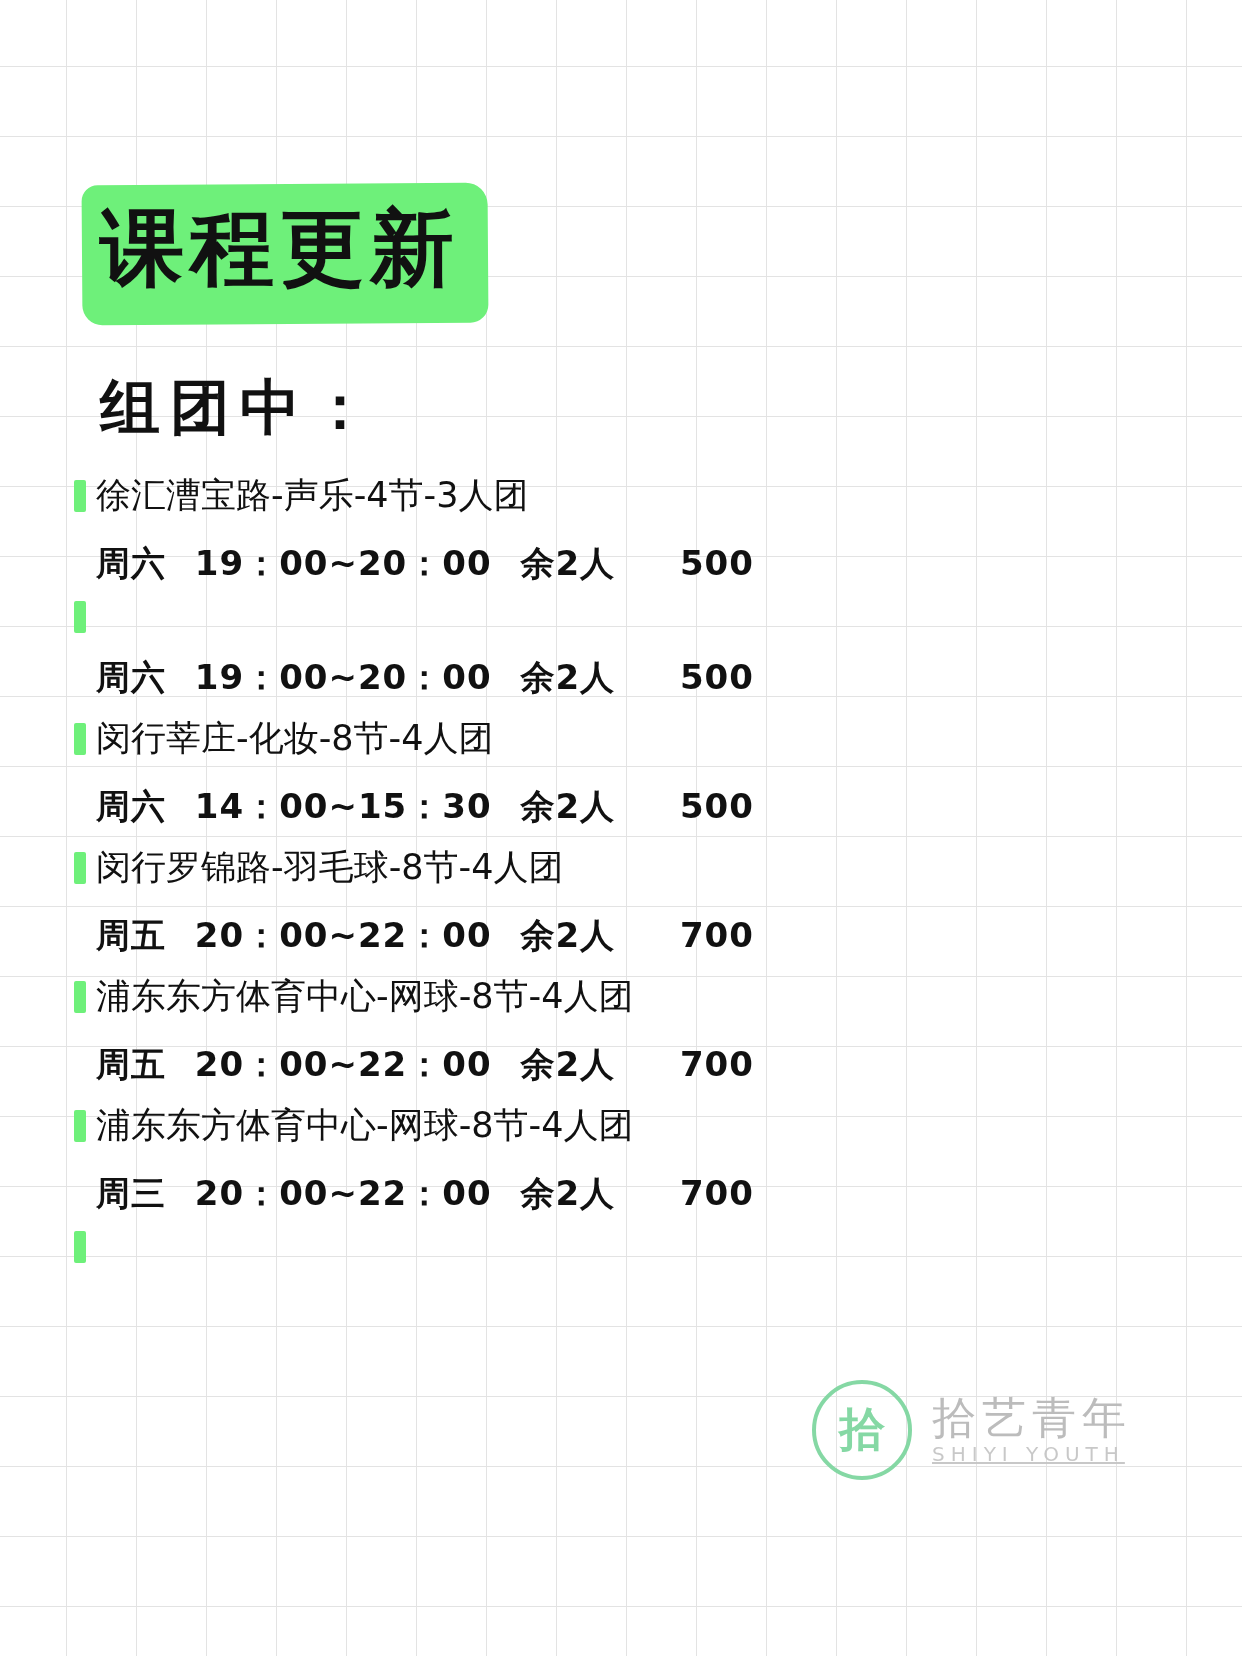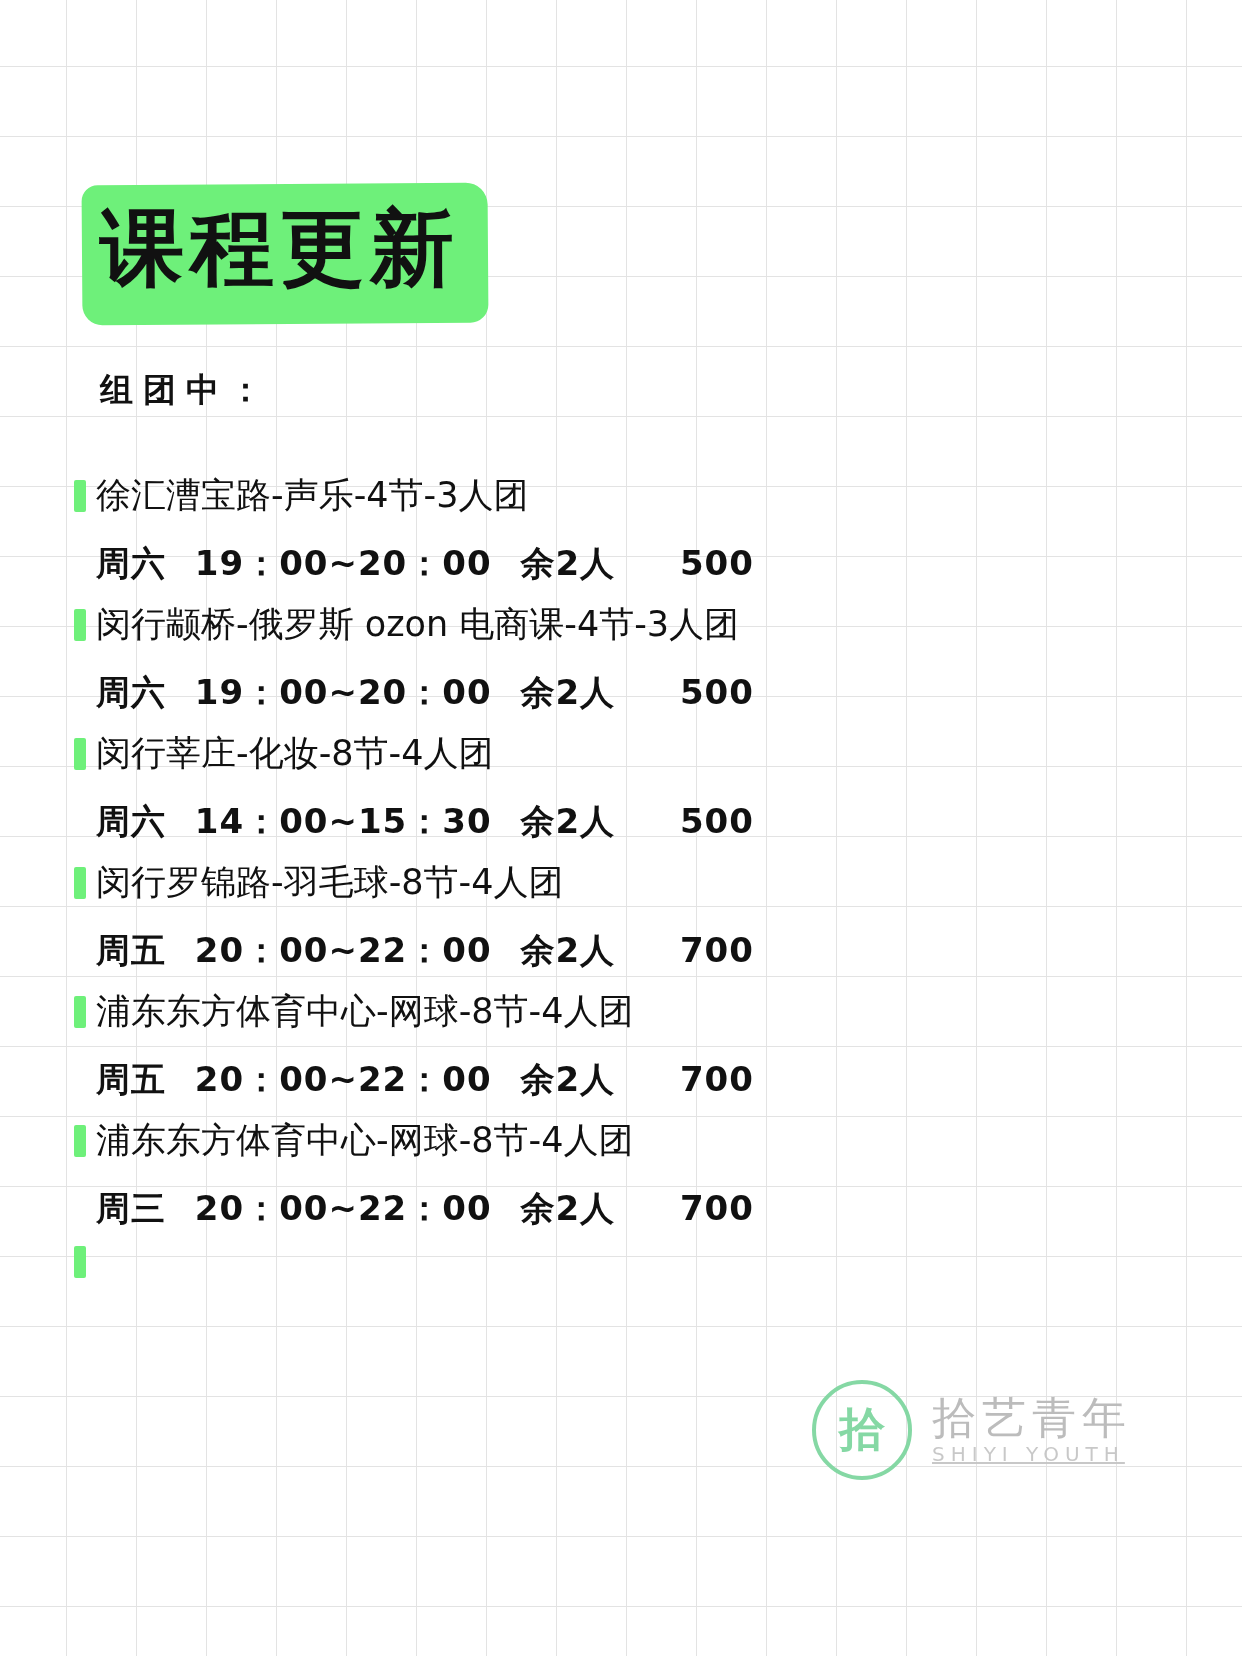--- a/index.html
+++ b/index.html
@@ -52,21 +52,21 @@
     color: #111111;
     padding: 0 12px;
     white-space: nowrap;
   }
 
   
   #subtitle {
     position: absolute;
     left: 100px;
     top: 368px;
-    font-size: 33px;
+    font-size: 60px;
     font-weight: 700;
     letter-spacing: 10px;
     color: #111111;
     white-space: nowrap;
   }
 
   
   #list {
     position: absolute;
     left: 74px;
@@ -178,21 +178,20 @@
         <span class="d-day">周六</span>
         <span class="d-time">19：00~20：00</span>
         <span class="d-left">余2人</span>
         <span class="d-price">500</span>
       </div>
     </div>
 
     <div class="entry">
       <div class="entry-head">
         <span class="bullet"></span>
-        <span class="entry-title">闵行颛桥-俄罗斯 ozon 电商课-4节-3人团</span>
       </div>
       <div class="entry-detail">
         <span class="d-day">周六</span>
         <span class="d-time">19：00~20：00</span>
         <span class="d-left">余2人</span>
         <span class="d-price">500</span>
       </div>
     </div>
 
     <div class="entry">

